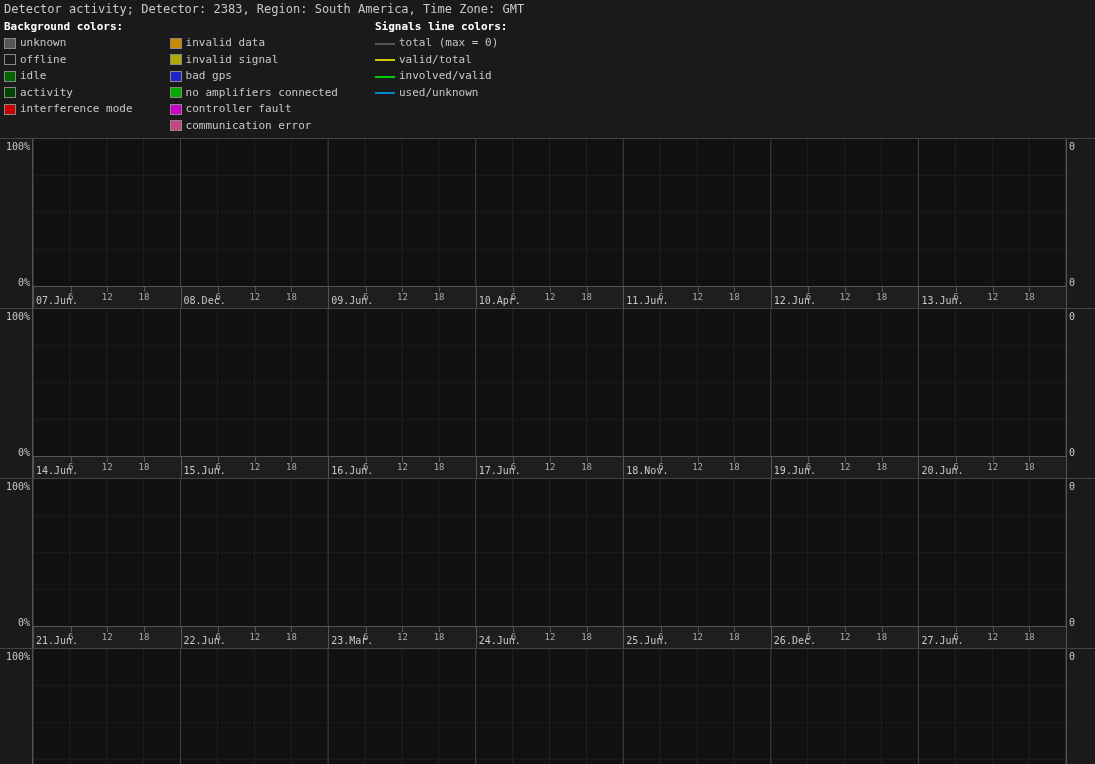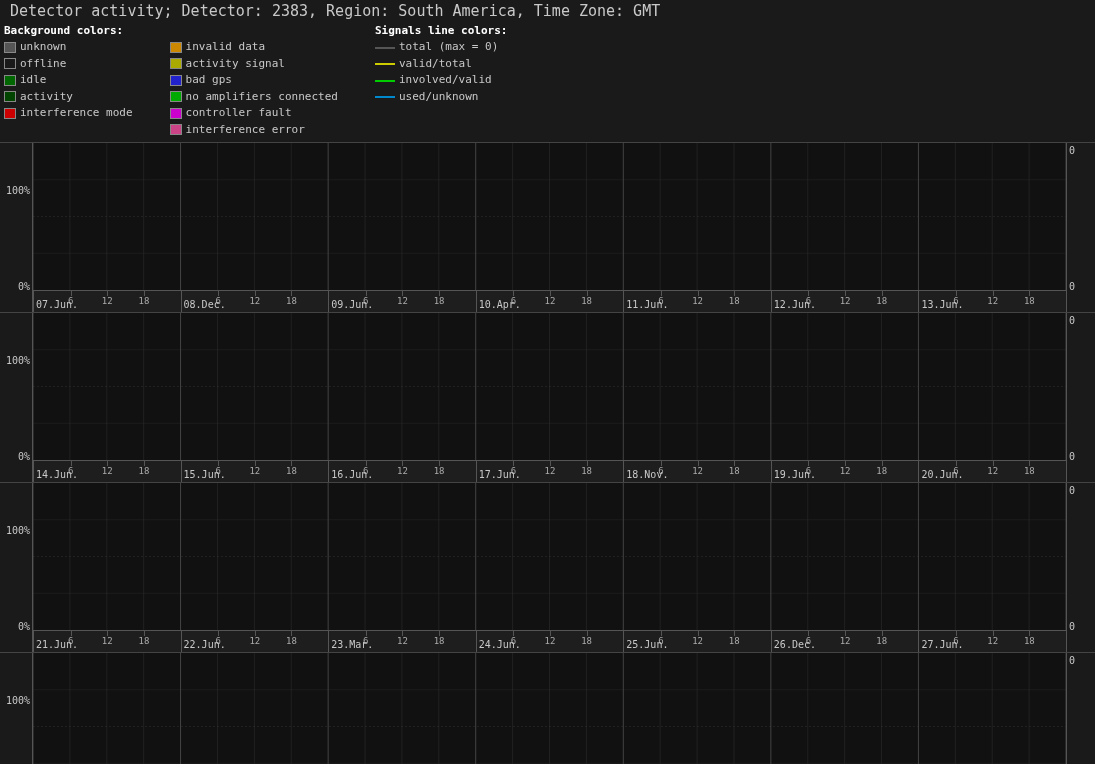--- a/index.html
+++ b/index.html
@@ -7,23 +7,22 @@
       background: #1a1a1a;
       color: #c8c8c8;
       font-family: monospace;
       font-size: 11px;
       width: 1095px;
       min-height: 764px;
       overflow: hidden;
     }
     #header {
       padding: 2px 4px;
-      font-size: 15px;
+      font-size: 12px;
       color: #c8c8c8;
-      margin-left: 6px;
     }
     #legend {
       display: flex;
       flex-direction: row;
       padding: 2px 4px 4px 4px;
       gap: 17px;
     }
     .legend-col {
       display: flex;
       flex-direction: column;
@@ -70,21 +69,20 @@
       width: 32px;
       position: relative;
       flex-shrink: 0;
     }
     .y-label-top {
       position: absolute;
       top: 2px;
       right: 2px;
       font-size: 10px;
       color: #c8c8c8;
-      margin-top: 40px;
     }
     .y-label-bottom {
       position: absolute;
       bottom: 20px;
       right: 2px;
       font-size: 10px;
       color: #c8c8c8;
     }
     .chart-area {
       flex: 1;
@@ -166,37 +164,37 @@
   </div>
 
   <div class="legend-col">
     <div class="legend-title">&nbsp;</div>
     <div class="legend-item">
       <span class="legend-box" style="background:#cc8800;border-color:#888;"></span>
       <span>invalid data</span>
     </div>
     <div class="legend-item">
       <span class="legend-box" style="background:#aaaa00;border-color:#888;"></span>
-      <span>activity signal</span>
+      <span>invalid signal</span>
     </div>
     <div class="legend-item">
       <span class="legend-box" style="background:#2222cc;border-color:#888;"></span>
       <span>bad gps</span>
     </div>
     <div class="legend-item">
       <span class="legend-box" style="background:#00aa00;border-color:#888;"></span>
       <span>no amplifiers connected</span>
     </div>
     <div class="legend-item">
       <span class="legend-box" style="background:#cc00cc;border-color:#888;"></span>
       <span>controller fault</span>
     </div>
     <div class="legend-item">
       <span class="legend-box" style="background:#cc4488;border-color:#888;"></span>
-      <span>interference error</span>
+      <span>communication error</span>
     </div>
   </div>
 
   <div class="legend-col">
     <div class="legend-title">Signals line colors:</div>
     <div class="legend-item">
       <span class="legend-line" style="background:#555;height:2px;margin-top:1px;"></span>
       <span>total (max = 0)</span>
     </div>
     <div class="legend-item">

